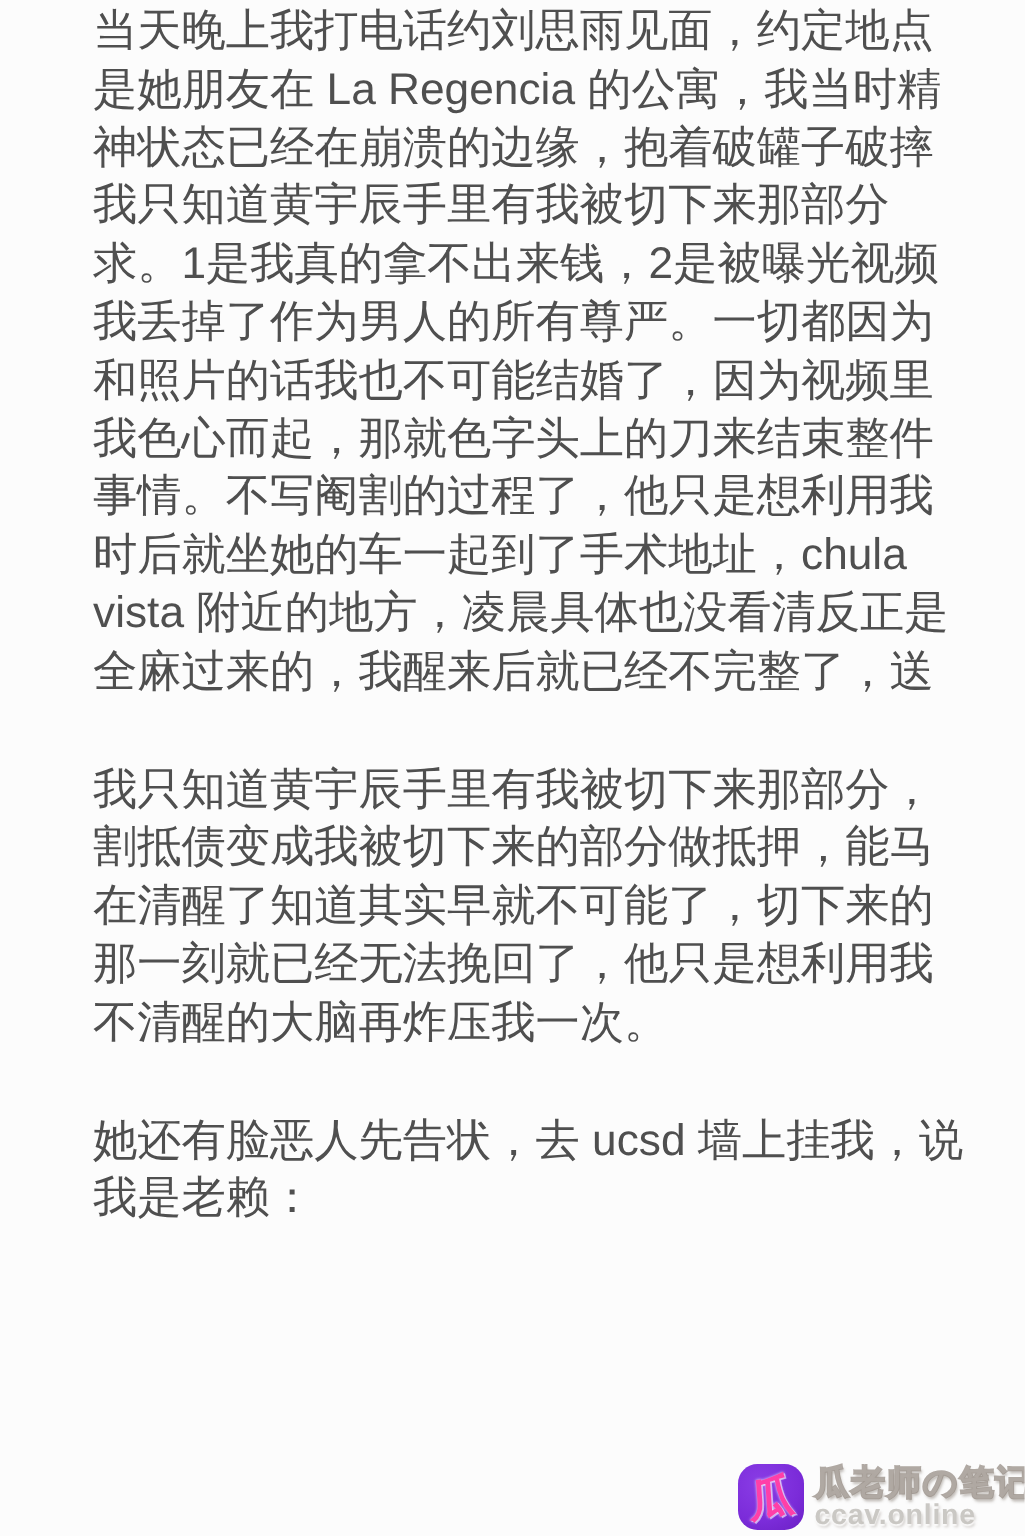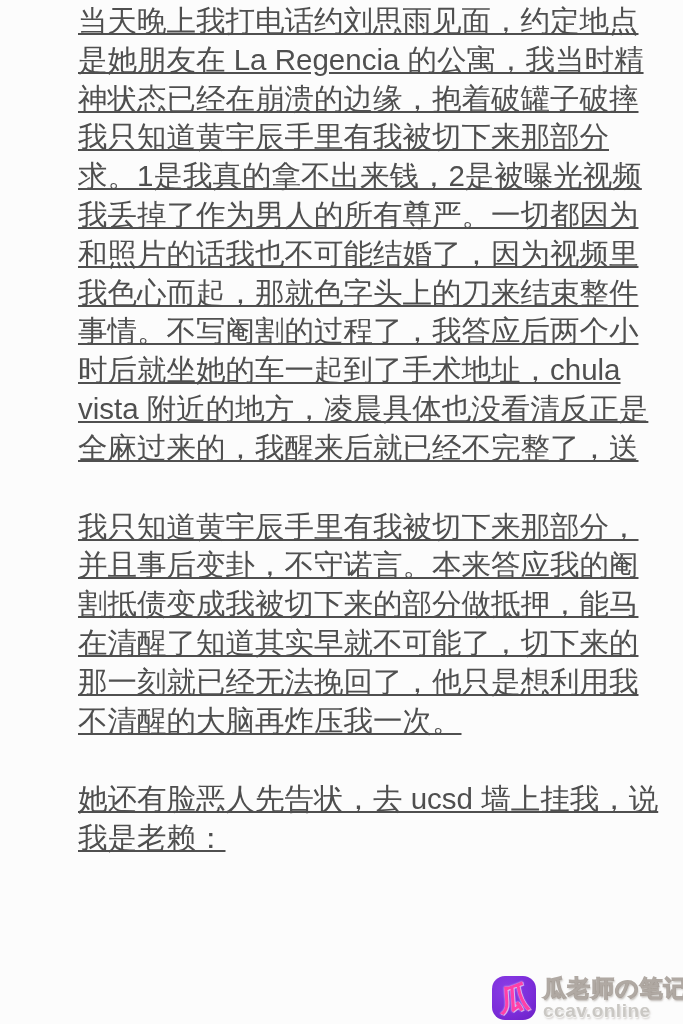--- a/index.html
+++ b/index.html
@@ -20,22 +20,21 @@
   .article {
     position: absolute;
     top: 2px;
     left: 62px;
     width: 572px;
     color: #4f4f4f;
     font-size: 29.5px;
     line-height: 38.8px;
   }
   .para {
-    margin: 0 0 40px 16px;
-    text-decoration: underline;
+    margin: 0 0 40px 0;
   }
   .para:last-child { margin-bottom: 0; }
   .line {
     white-space: nowrap;
     height: 38.8px;
   }
   .watermark {
     position: absolute;
     left: 492px;
     top: 976px;
@@ -95,29 +94,28 @@
 
     <div class="para">
       <div class="line">当天晚上我打电话约刘思雨见面，约定地点</div>
       <div class="line">是她朋友在 La Regencia 的公寓，我当时精</div>
       <div class="line">神状态已经在崩溃的边缘，抱着破罐子破摔</div>
       <div class="line">我只知道黄宇辰手里有我被切下来那部分</div>
       <div class="line">求。1是我真的拿不出来钱，2是被曝光视频</div>
       <div class="line">我丢掉了作为男人的所有尊严。一切都因为</div>
       <div class="line">和照片的话我也不可能结婚了，因为视频里</div>
       <div class="line">我色心而起，那就色字头上的刀来结束整件</div>
-      <div class="line">事情。不写阉割的过程了，我答应后两个小</div>
+      <div class="line">事情。不写阉割的过程了，他只是想利用我</div>
       <div class="line">时后就坐她的车一起到了手术地址，chula</div>
       <div class="line">vista 附近的地方，凌晨具体也没看清反正是</div>
       <div class="line">全麻过来的，我醒来后就已经不完整了，送</div>
     </div>
 
     <div class="para">
       <div class="line">我只知道黄宇辰手里有我被切下来那部分，</div>
-      <div class="line">并且事后变卦，不守诺言。本来答应我的阉</div>
       <div class="line">割抵债变成我被切下来的部分做抵押，能马</div>
       <div class="line">在清醒了知道其实早就不可能了，切下来的</div>
       <div class="line">那一刻就已经无法挽回了，他只是想利用我</div>
       <div class="line">不清醒的大脑再炸压我一次。</div>
     </div>
 
     <div class="para">
       <div class="line">她还有脸恶人先告状，去 ucsd 墙上挂我，说</div>
       <div class="line">我是老赖：</div>
     </div>

